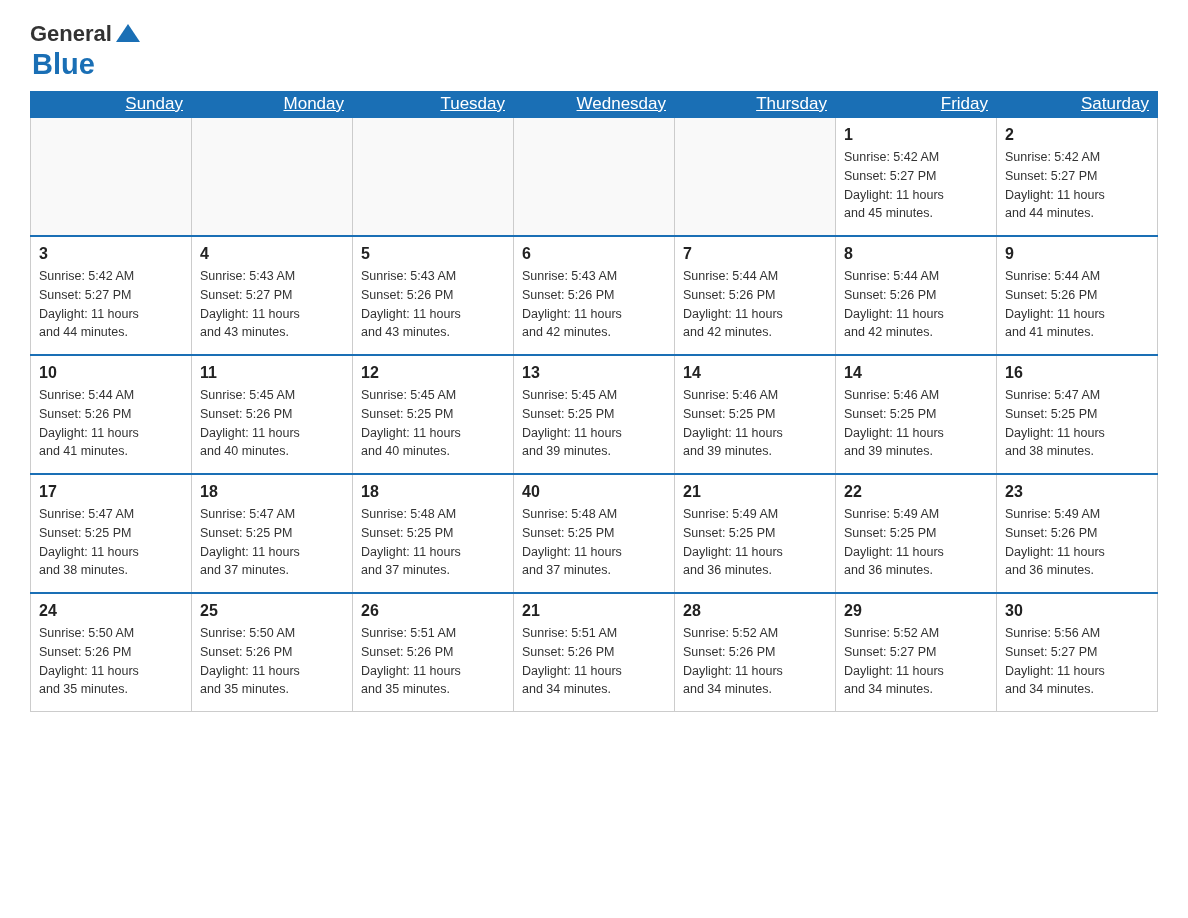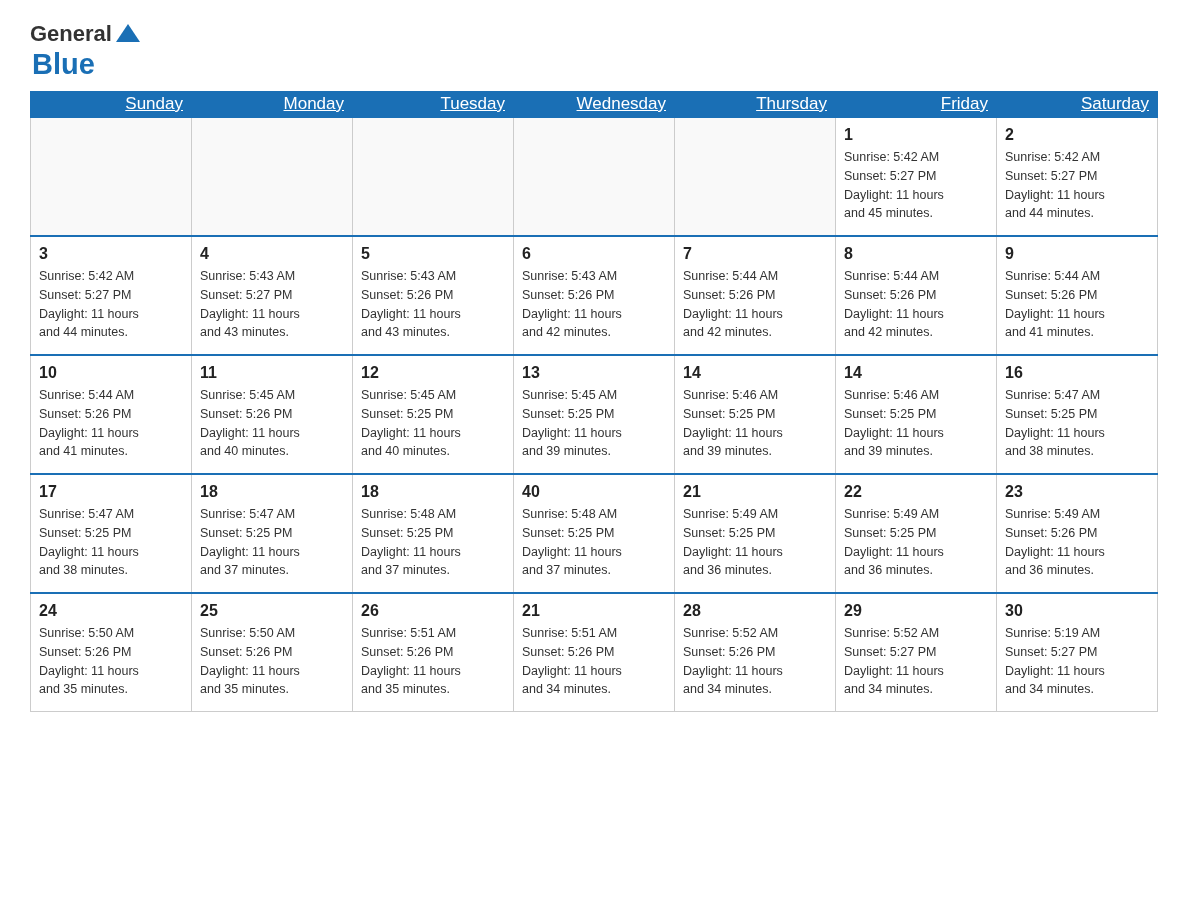--- a/index.html
+++ b/index.html
@@ -340,20 +340,20 @@
         </td>
         <td>
           <div class="day-number">29</div>
           <div class="day-info">Sunrise: 5:52 AM</div>
           <div class="day-info">Sunset: 5:27 PM</div>
           <div class="day-info">Daylight: 11 hours</div>
           <div class="day-info">and 34 minutes.</div>
         </td>
         <td>
           <div class="day-number">30</div>
-          <div class="day-info">Sunrise: 5:19 AM</div>
+          <div class="day-info">Sunrise: 5:56 AM</div>
           <div class="day-info">Sunset: 5:27 PM</div>
           <div class="day-info">Daylight: 11 hours</div>
           <div class="day-info">and 34 minutes.</div>
         </td>
       </tr>
     </tbody>
 </table>
 
 </body></html>

